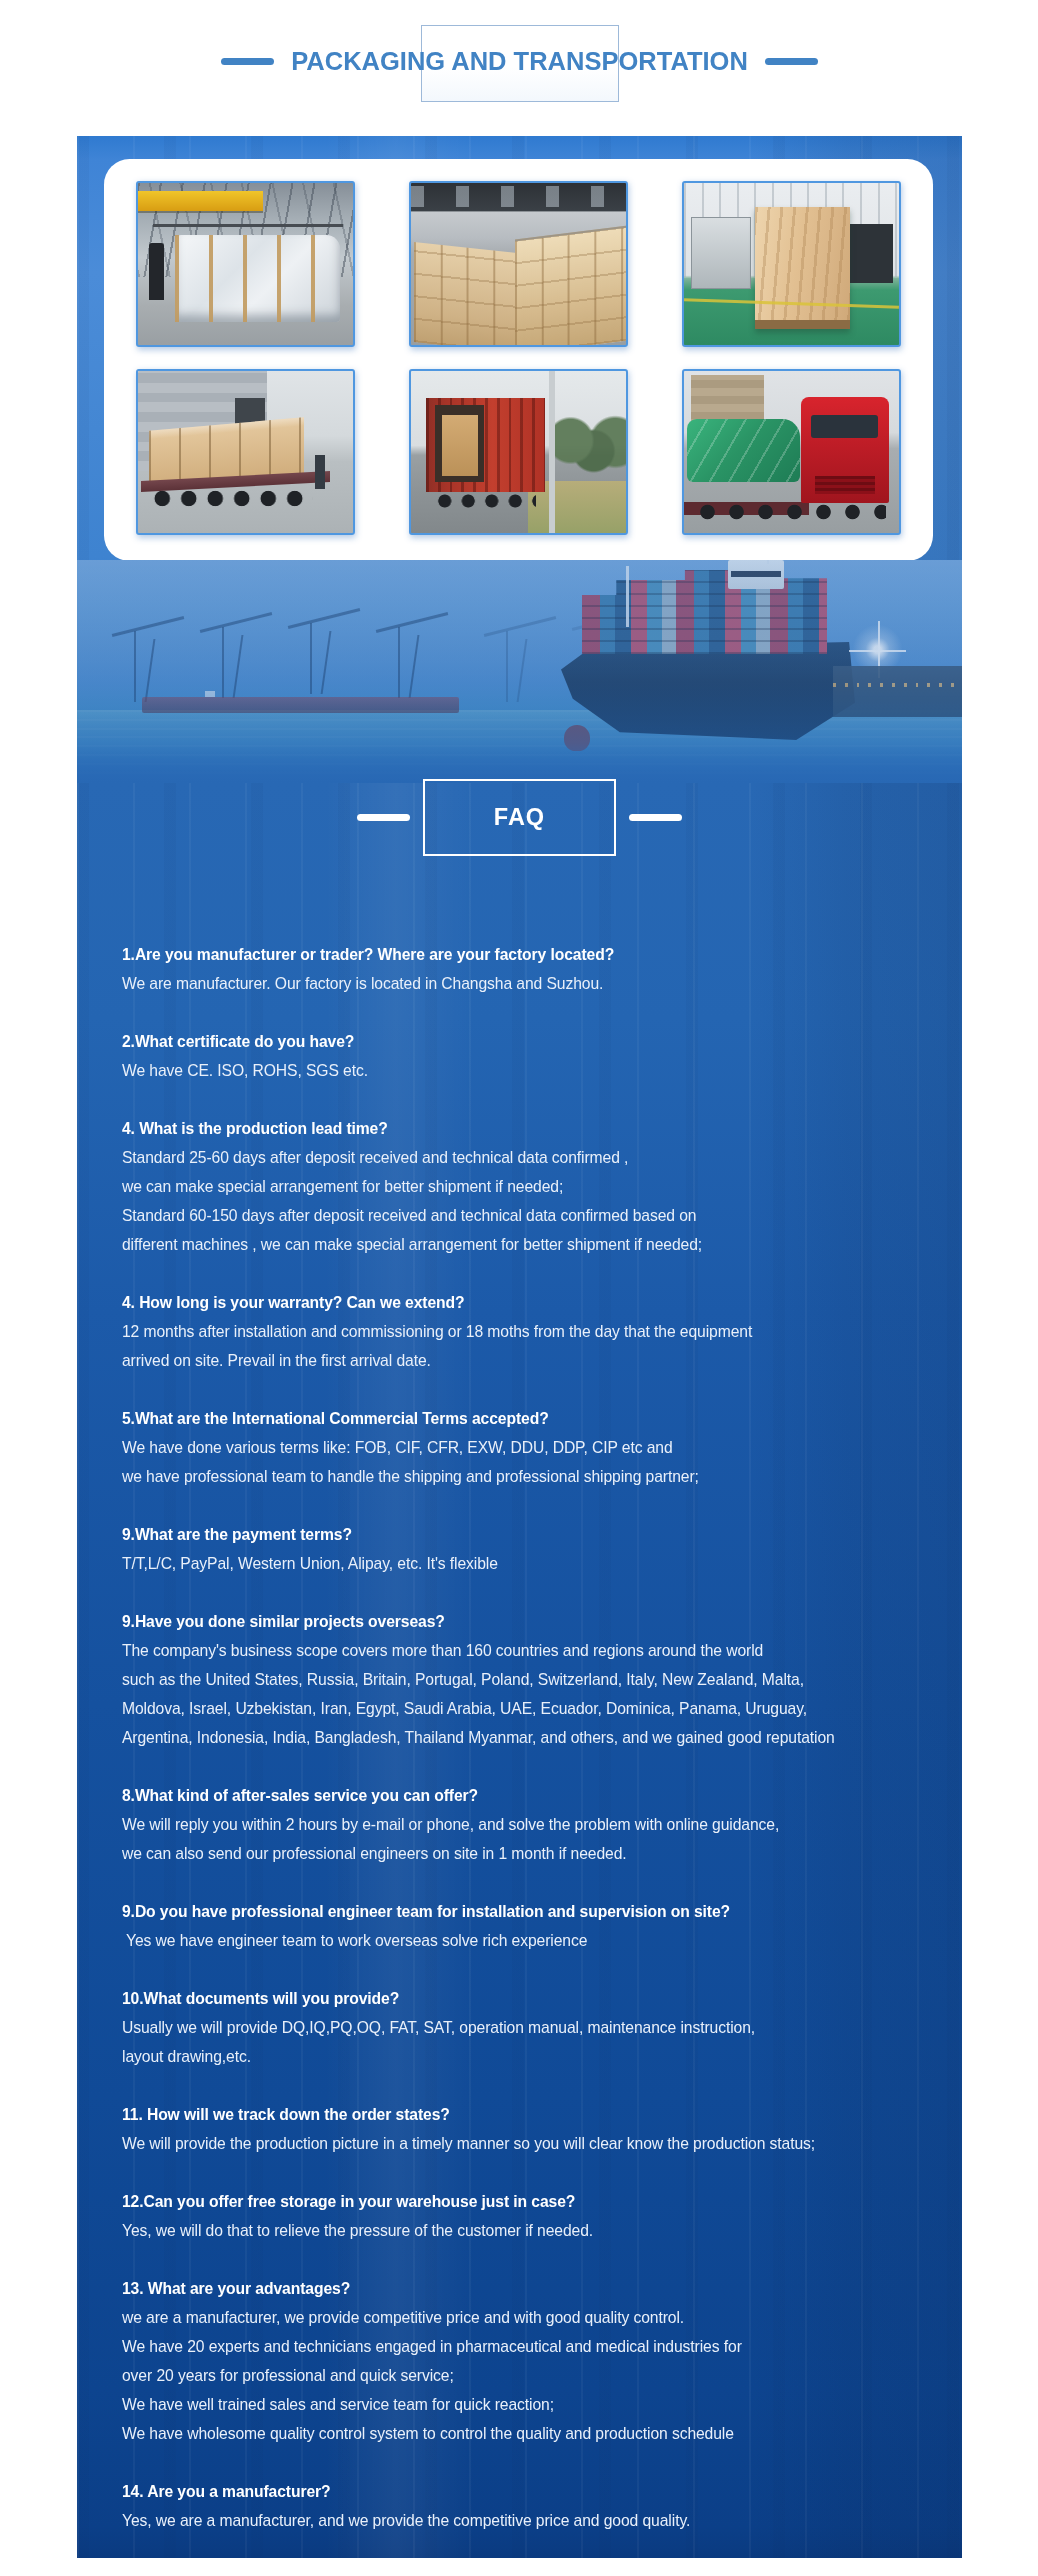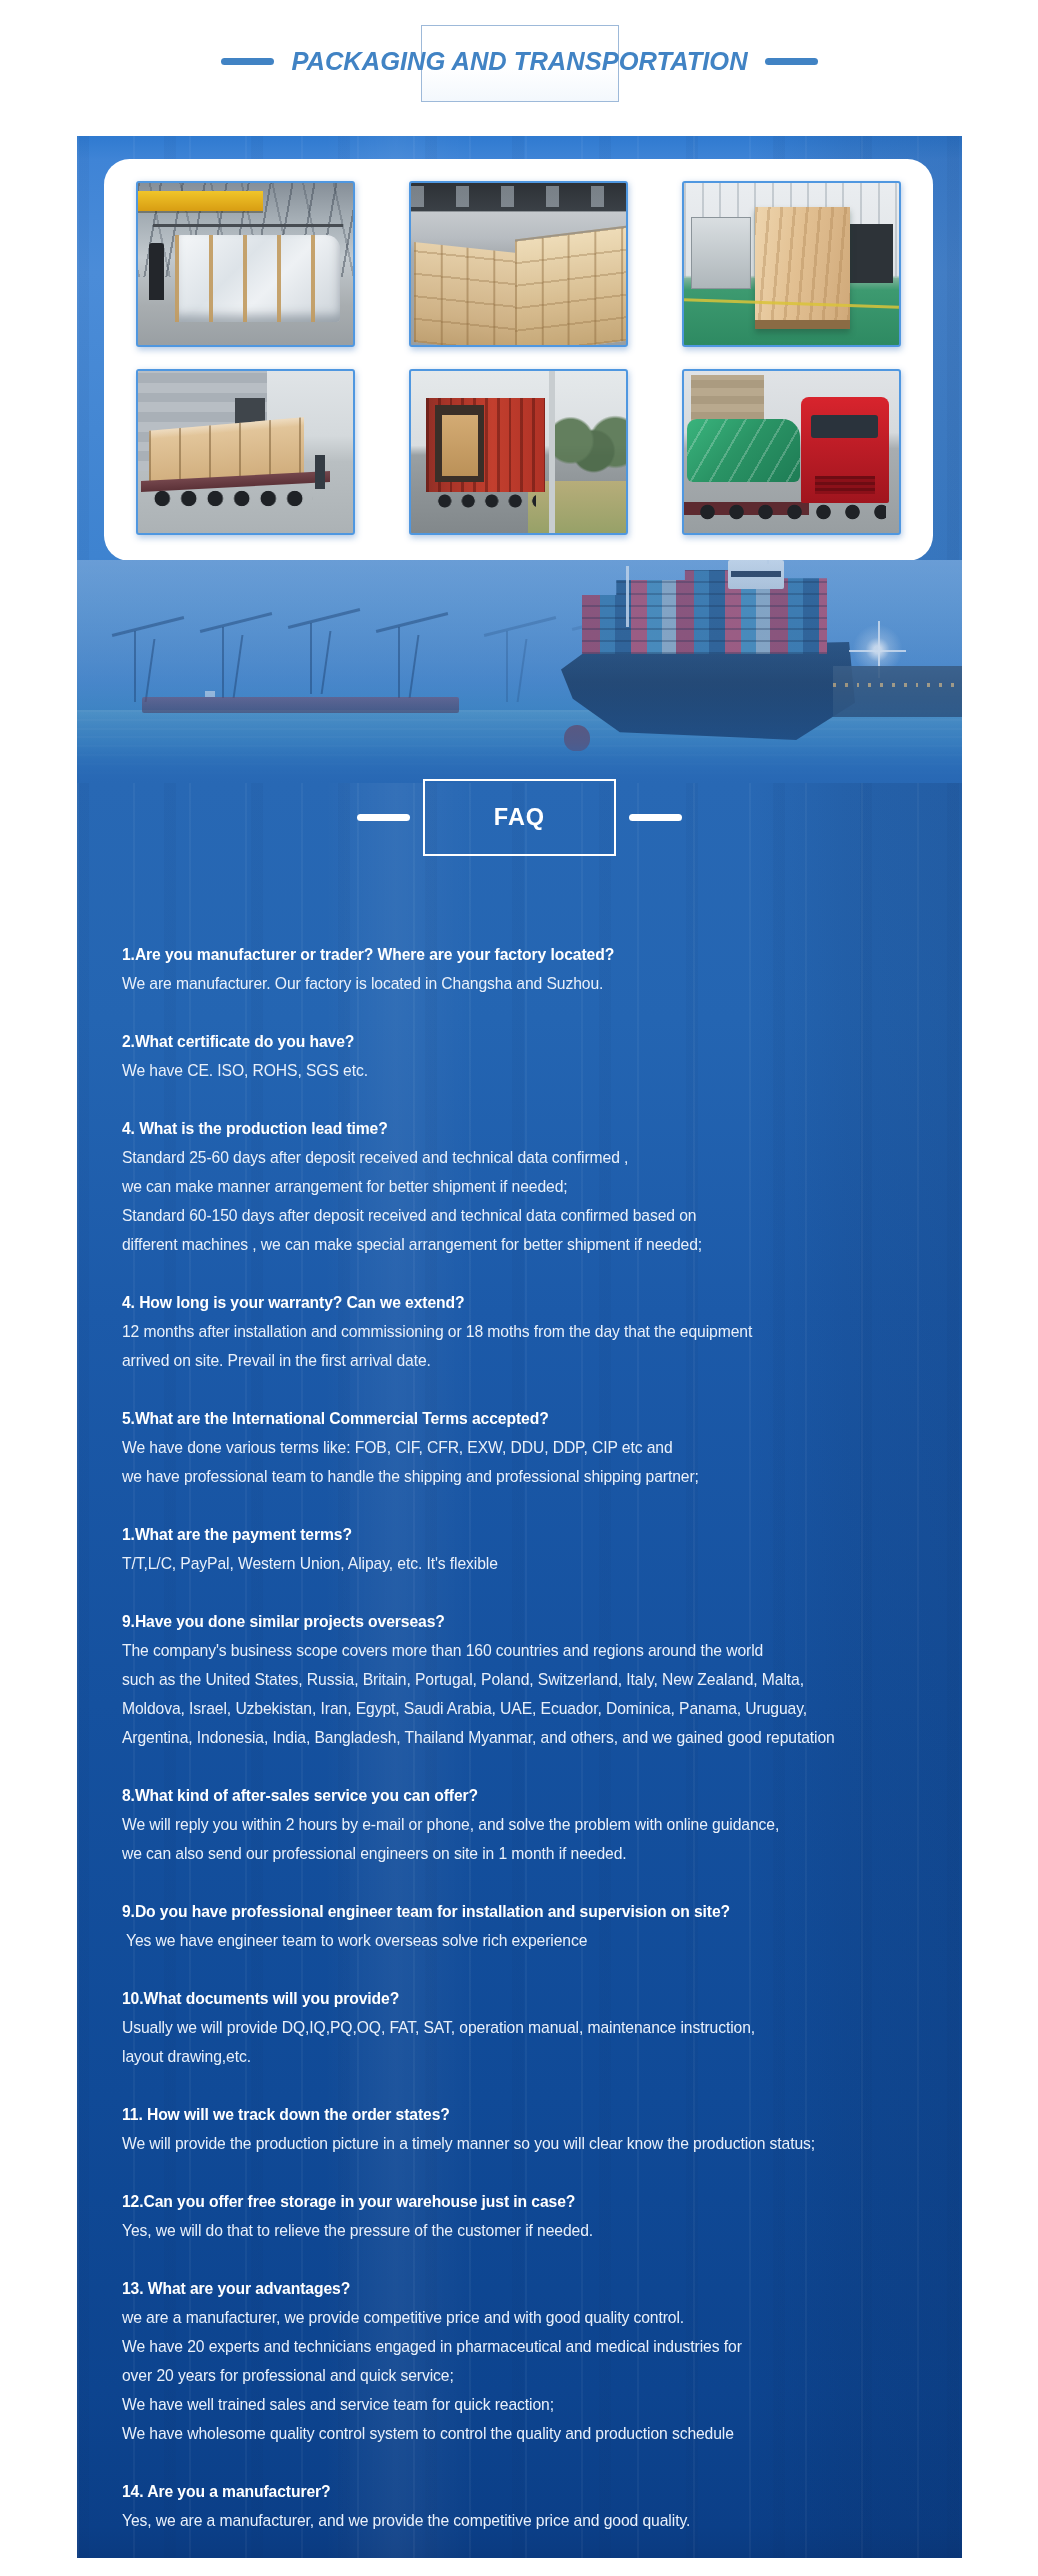--- a/index.html
+++ b/index.html
@@ -4,21 +4,21 @@
 <style>
   html,body{margin:0;padding:0;background:#ffffff;}
   body{width:1039px;height:2576px;position:relative;font-family:"Liberation Sans","DejaVu Sans",sans-serif;overflow:hidden;}
 
   
   .title-box{position:absolute;left:421px;top:24.5px;width:196px;height:75px;border:1px solid #9db9d9;background:linear-gradient(180deg,#ffffff 55%,#f3f8fd 100%);}
   .title-row{position:absolute;left:0;top:47px;width:100%;display:flex;justify-content:center;align-items:center;gap:17.6px;}
   .dash{width:53px;height:7.8px;border-radius:3.9px;}
   .dash.blue{background:#4183c4;}
   .dash.white{background:#ffffff;}
-  h1.page-title{margin:0;font-size:25.5px;font-weight:700;color:#4183c4;letter-spacing:0px;white-space:pre;font-style:italic;}
+  h1.page-title{margin:0;font-size:25.5px;font-weight:700;color:#4183c4;letter-spacing:0px;white-space:pre;}
 
   
   .blue-section{position:absolute;left:77px;top:136px;width:885px;height:2422px;overflow:hidden;
     background:linear-gradient(180deg,#2f7ad0 0px,#3f84d6 23.5px,#4b8cd8 137px,#4487d3 294px,#3e83d0 421px,#2868b4 648px,#2465b2 882px,#1c5aa9 1176px,#15519f 1568px,#104a97 1960px,#0d448f 2254px,#0b3f88 2391px,#0a3a80 2422px);}
   .blue-section::before{content:"";position:absolute;inset:0;z-index:0;pointer-events:none;
     background:
       linear-gradient(90deg,rgba(255,255,255,0) 0 28%,rgba(255,255,255,.06) 36%,rgba(255,255,255,0) 45%,rgba(255,255,255,0) 76%,rgba(8,30,70,.10) 87%,rgba(8,30,70,.14) 100%),
       repeating-linear-gradient(90deg,rgba(255,255,255,.045) 0 2px,rgba(255,255,255,0) 2px 56px),
       repeating-linear-gradient(90deg,rgba(10,40,90,.05) 0 11.8px,rgba(10,40,90,0) 11.8px 87px);}
   .blue-section > *{position:relative;z-index:1;}
@@ -248,36 +248,36 @@
         <div class="faq-q">1.Are you manufacturer or trader? Where are your factory located?</div>
         <div class="faq-a">We are manufacturer. Our factory is located in Changsha and Suzhou.</div>
       </div>
       <div class="faq-block">
         <div class="faq-q">2.What certificate do you have?</div>
         <div class="faq-a">We have CE. ISO, ROHS, SGS etc.</div>
       </div>
       <div class="faq-block">
         <div class="faq-q">4. What is the production lead time?</div>
         <div class="faq-a">Standard 25-60 days after deposit received and technical data confirmed ,</div>
-        <div class="faq-a">we can make manner arrangement for better shipment if needed;</div>
+        <div class="faq-a">we can make special arrangement for better shipment if needed;</div>
         <div class="faq-a">Standard 60-150 days after deposit received and technical data confirmed based on</div>
         <div class="faq-a">different machines , we can make special arrangement for better shipment if needed;</div>
       </div>
       <div class="faq-block">
         <div class="faq-q">4. How long is your warranty? Can we extend?</div>
         <div class="faq-a">12 months after installation and commissioning or 18 moths from the day that the equipment</div>
         <div class="faq-a">arrived on site. Prevail in the first arrival date.</div>
       </div>
       <div class="faq-block">
         <div class="faq-q">5.What are the International Commercial Terms accepted?</div>
         <div class="faq-a">We have done various terms like: FOB, CIF, CFR, EXW, DDU, DDP, CIP etc and</div>
         <div class="faq-a">we have professional team to handle the shipping and professional shipping partner;</div>
       </div>
       <div class="faq-block">
-        <div class="faq-q">1.What are the payment terms?</div>
+        <div class="faq-q">9.What are the payment terms?</div>
         <div class="faq-a">T/T,L/C, PayPal, Western Union, Alipay, etc. It's flexible</div>
       </div>
       <div class="faq-block">
         <div class="faq-q">9.Have you done similar projects overseas?</div>
         <div class="faq-a">The company's business scope covers more than 160 countries and regions around the world</div>
         <div class="faq-a">such as the United States, Russia, Britain, Portugal, Poland, Switzerland, Italy, New Zealand, Malta,</div>
         <div class="faq-a">Moldova, Israel, Uzbekistan, Iran, Egypt, Saudi Arabia, UAE, Ecuador, Dominica, Panama, Uruguay,</div>
         <div class="faq-a">Argentina, Indonesia, India, Bangladesh, Thailand Myanmar, and others, and we gained good reputation</div>
       </div>
       <div class="faq-block">

